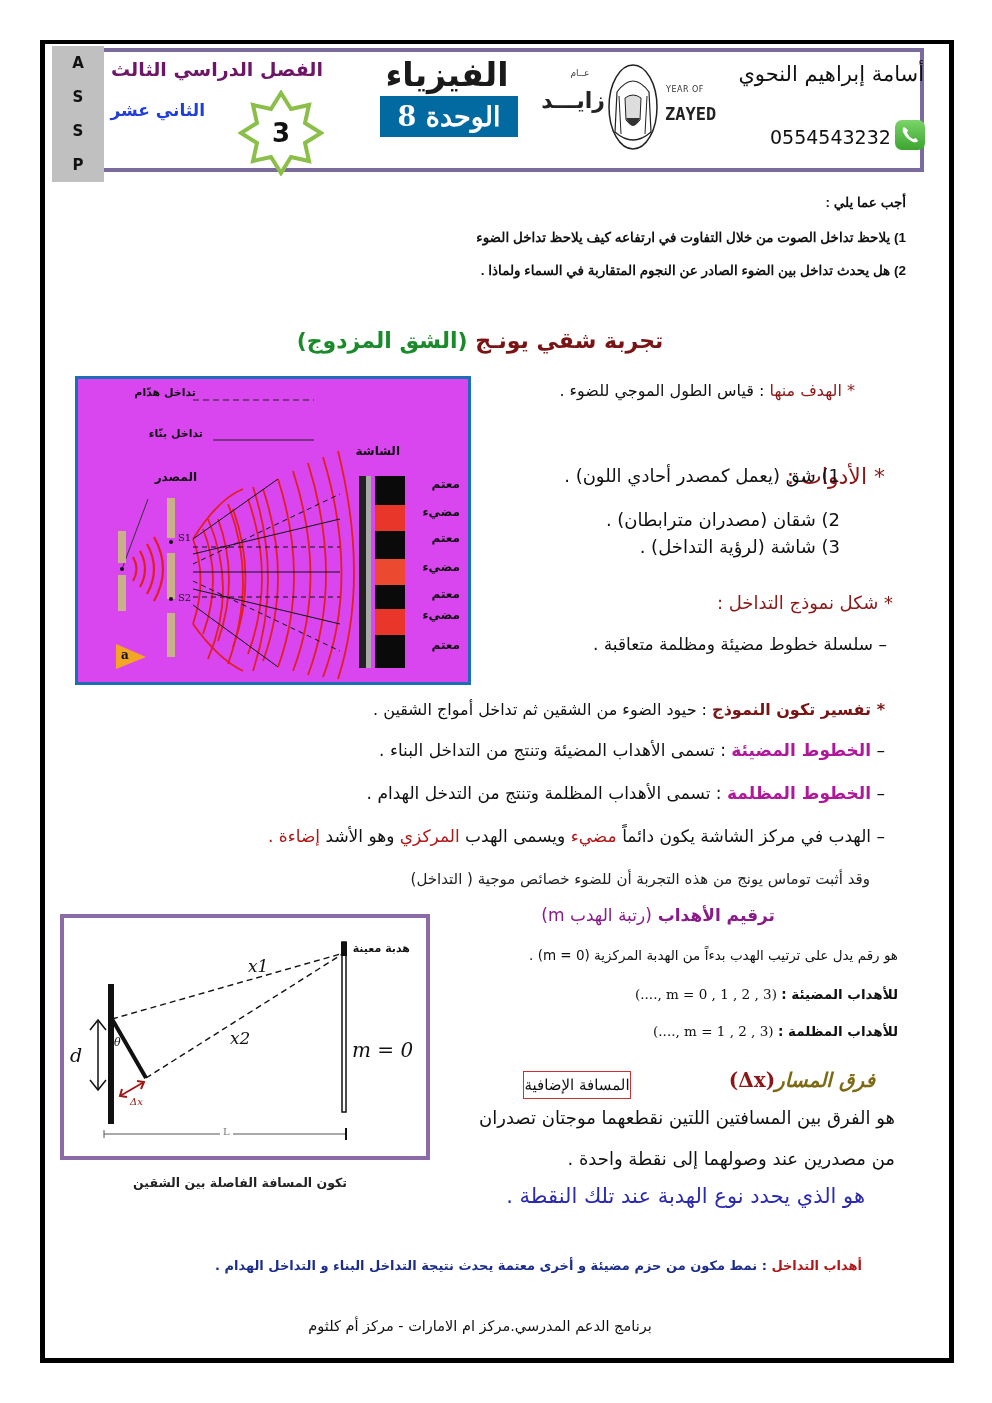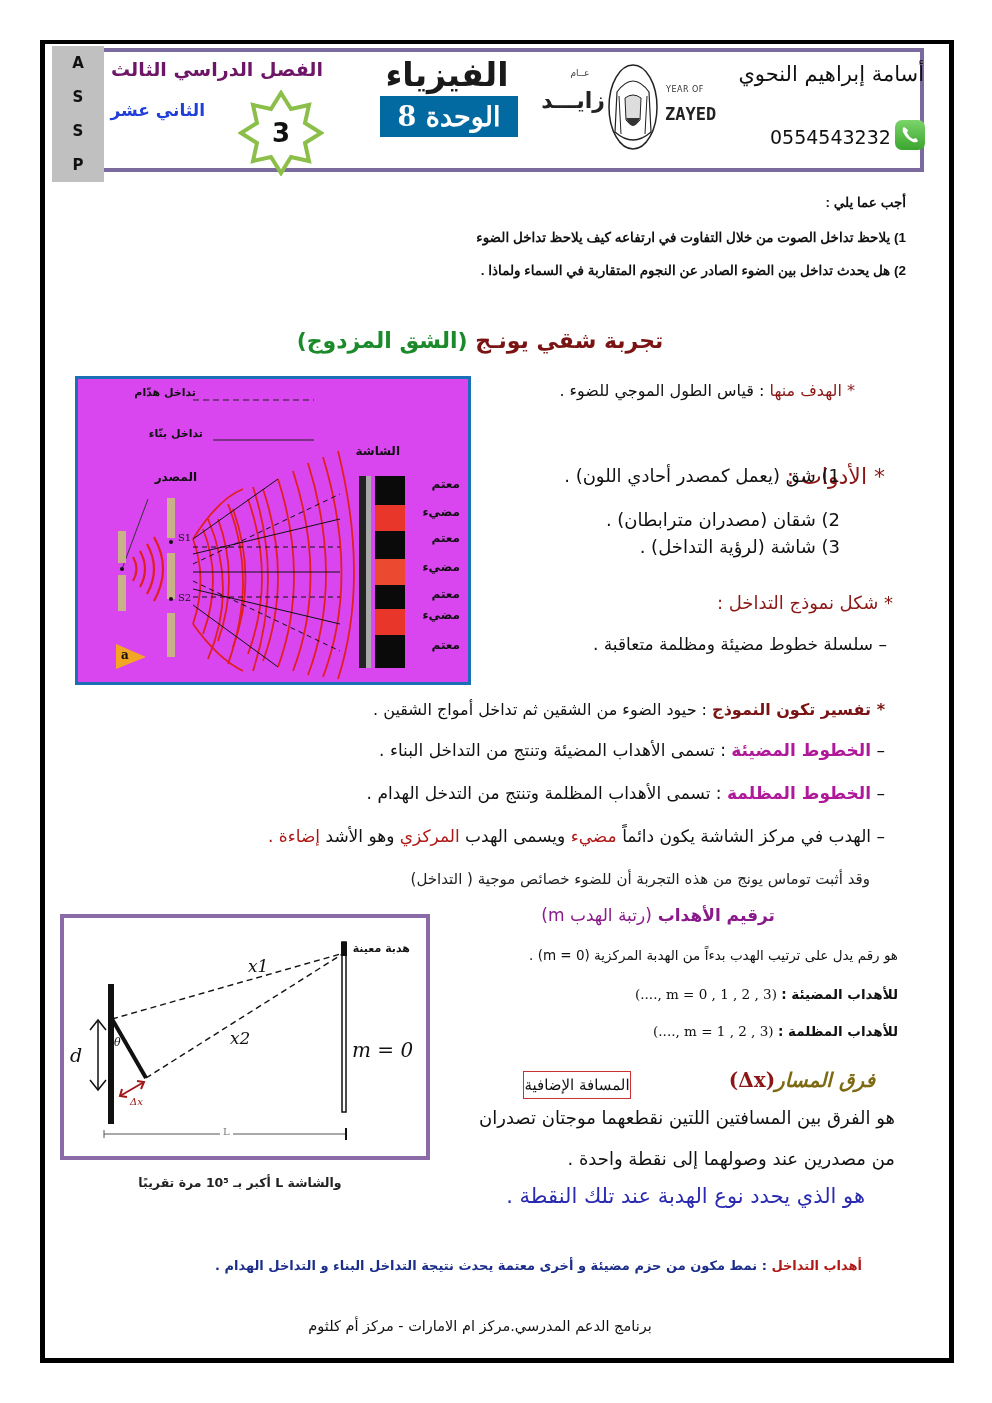--- a/index.html
+++ b/index.html
@@ -245,21 +245,21 @@
   <div class="abs" style="left:136px;top:38px;font-size:17px;font-style:italic;font-family:'DejaVu Serif',serif;margin-left:48px;">x1</div>
   <div class="abs" style="left:166px;top:110px;font-size:17px;font-style:italic;font-family:'DejaVu Serif',serif;">x2</div>
   <div class="abs" style="left:6px;top:126px;font-size:19px;font-style:italic;font-family:'DejaVu Serif',serif;">d</div>
   <div class="abs" style="left:50px;top:118px;font-size:11px;font-style:italic;font-family:'DejaVu Serif',serif;">θ</div>
   <div class="abs" style="left:66px;top:178px;font-size:10px;font-style:italic;color:#a01818;font-family:'DejaVu Serif',serif;">Δx</div>
   <div class="abs" style="left:156px;top:208px;font-size:10px;color:#777;background:#fff;padding:0 3px;font-family:'DejaVu Serif',serif;">L</div>
   <div class="abs" style="left:288px;top:120px;font-size:20px;font-style:italic;font-family:'DejaVu Serif',serif;">m = 0</div>
 </div>
 
 <div id="caption2">
-  <div>والشاشة L أكبر بـ 10⁵ مرة تقريبًا</div>
+  <div>تكون المسافة الفاصلة بين الشقين</div>
 </div>
 
 <div class="rt" style="left:640px;top:1068px;width:235px;font-size:20px;font-weight:bold;">
   <span style="color:#7d6a12;font-style:italic;">فرق المسار</span><span style="color:#8c1717;font-family:'DejaVu Serif',serif;">(Δx)</span>
 </div>
 <div id="ddx-box">المسافة الإضافية</div>
 <div class="rt" style="left:470px;top:1107px;width:425px;font-size:18px;">هو الفرق بين المسافتين اللتين نقطعهما موجتان تصدران</div>
 <div class="rt" style="left:470px;top:1148px;width:425px;font-size:18px;">من مصدرين عند وصولهما إلى نقطة واحدة .</div>
 <div class="rt" style="left:440px;top:1184px;width:425px;font-size:21px;color:#2a2ab0;">هو الذي يحدد نوع الهدبة عند تلك النقطة .</div>
 

